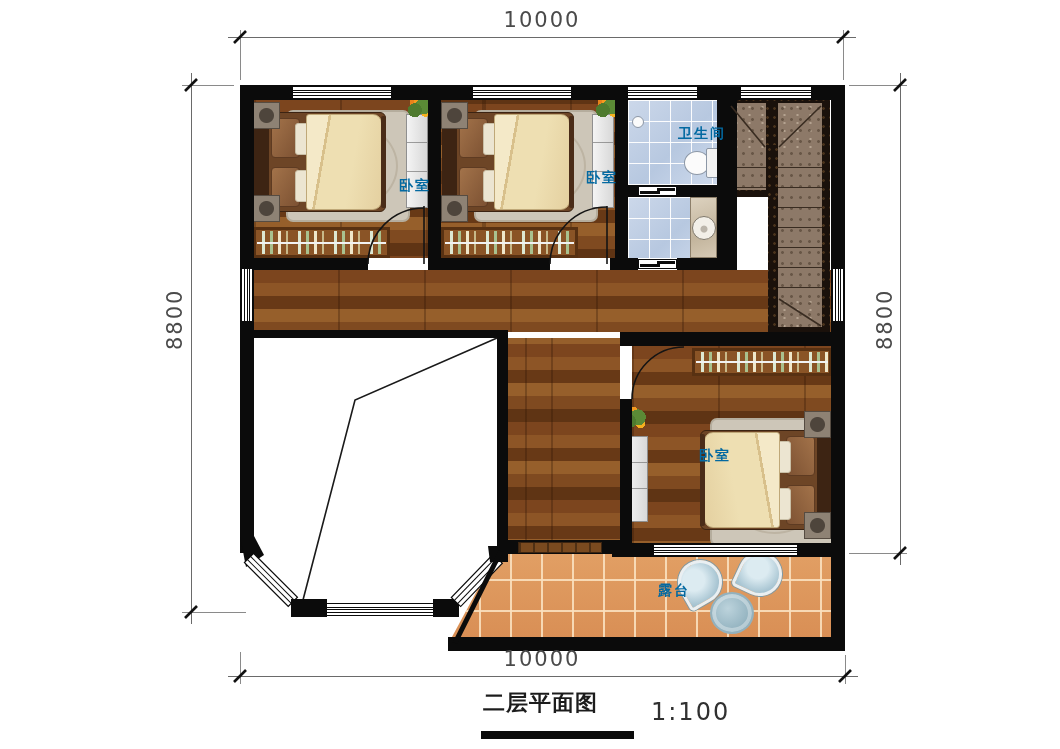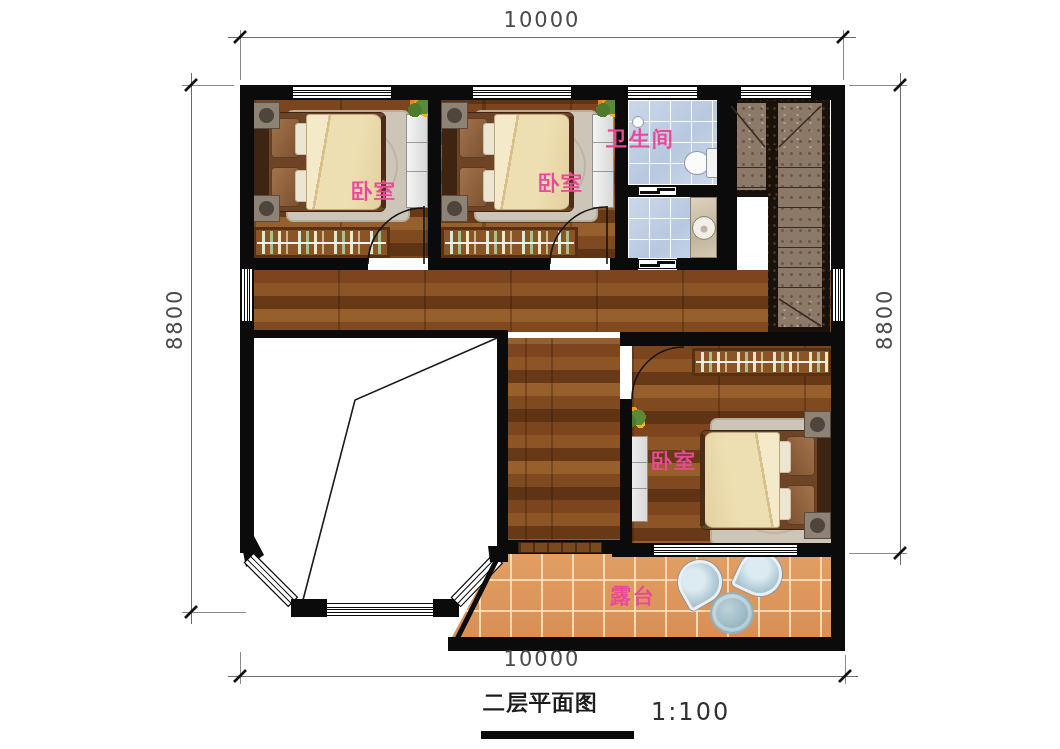--- a/index.html
+++ b/index.html
@@ -74,21 +74,21 @@
   .rtable{position:absolute;border-radius:50%;background:radial-gradient(circle at 40% 38%, #bcd3dc, #7fa3b2);
     border:2px solid #93b1bd;box-shadow:inset 0 0 0 4px rgba(255,255,255,.35);}
   .toilet-bowl{position:absolute;background:#fbfbfb;border:1.5px solid #8c97a6;border-radius:50%;}
   .toilet-tank{position:absolute;background:#f3f3f3;border:1.5px solid #8c97a6;border-radius:2px;}
   .vanity{position:absolute;background:linear-gradient(160deg,#ddd2bf,#c2b49c 60%,#d6c9b4);border:1px solid #8d7f6a;box-sizing:border-box;}
   .sink{position:absolute;background:#f2efe8;border:1.5px solid #7f786b;border-radius:50%;
     background-image:radial-gradient(circle at 50% 55%, rgba(120,110,95,.45) 0 3px, rgba(0,0,0,0) 4px);}
   .woodcab{position:absolute;background:#7a4a1f;border:1px solid #3c2410;box-sizing:border-box;
     background-image:repeating-linear-gradient(90deg, rgba(0,0,0,.35) 0 2px, rgba(0,0,0,0) 2px 14px);}
   
-  .roomlabel{position:absolute;color:#ec4899;font-size:21px;letter-spacing:2px;font-weight:600;text-align:left;
+  .roomlabel{position:absolute;color:#0369a1;font-size:14px;letter-spacing:2px;font-weight:600;text-align:right;
     font-family:"Liberation Sans",sans-serif;}
   .dimtext{position:absolute;color:#4a4a4a;font-size:21px;letter-spacing:2px;text-align:center;
     font-family:"DejaVu Sans",sans-serif;font-weight:400;}
   .dimline{position:absolute;background:#6a6a6a;}
   .extline{position:absolute;background:#8a8a8a;}
   .title-main{position:absolute;color:#1c1c1c;font-size:22px;letter-spacing:1px;font-weight:700;}
   .title-scale{position:absolute;color:#303030;font-size:24px;letter-spacing:2px;font-family:"DejaVu Sans",sans-serif;}
   .title-bar{position:absolute;background:#0a0a0a;}
   svg.overlay{position:absolute;left:0;top:0;z-index:7;pointer-events:none;}
   .z1{z-index:1}.z2{z-index:2}.z3{z-index:3}.z4{z-index:4}.z6{z-index:6}.z8{z-index:8}

